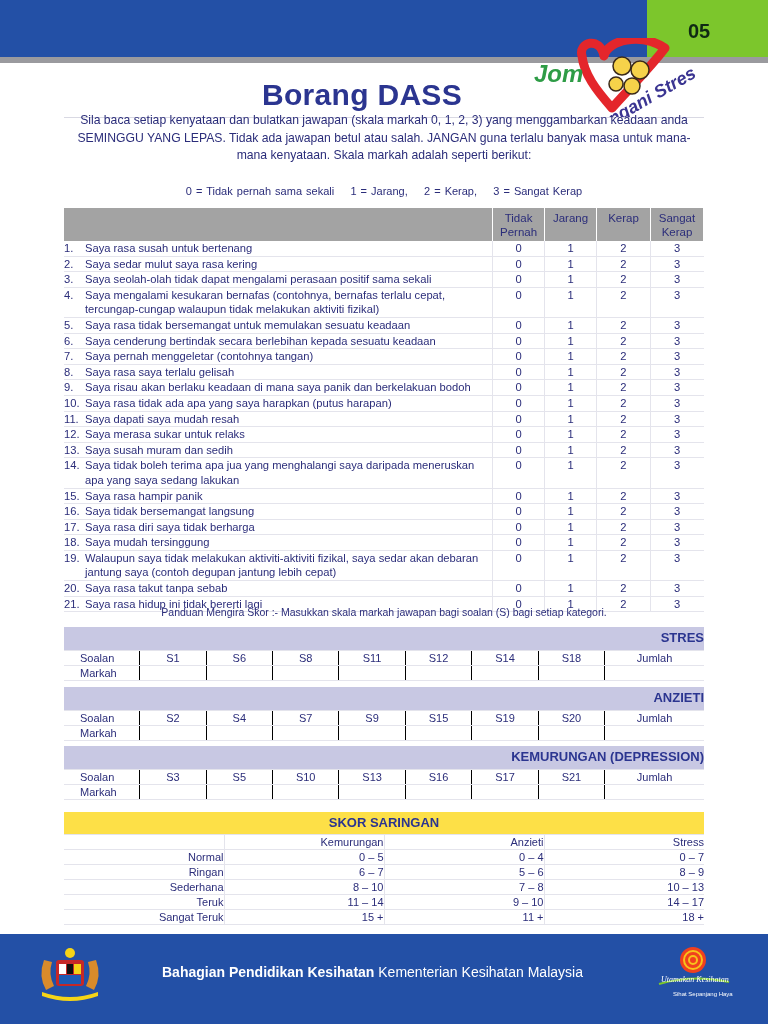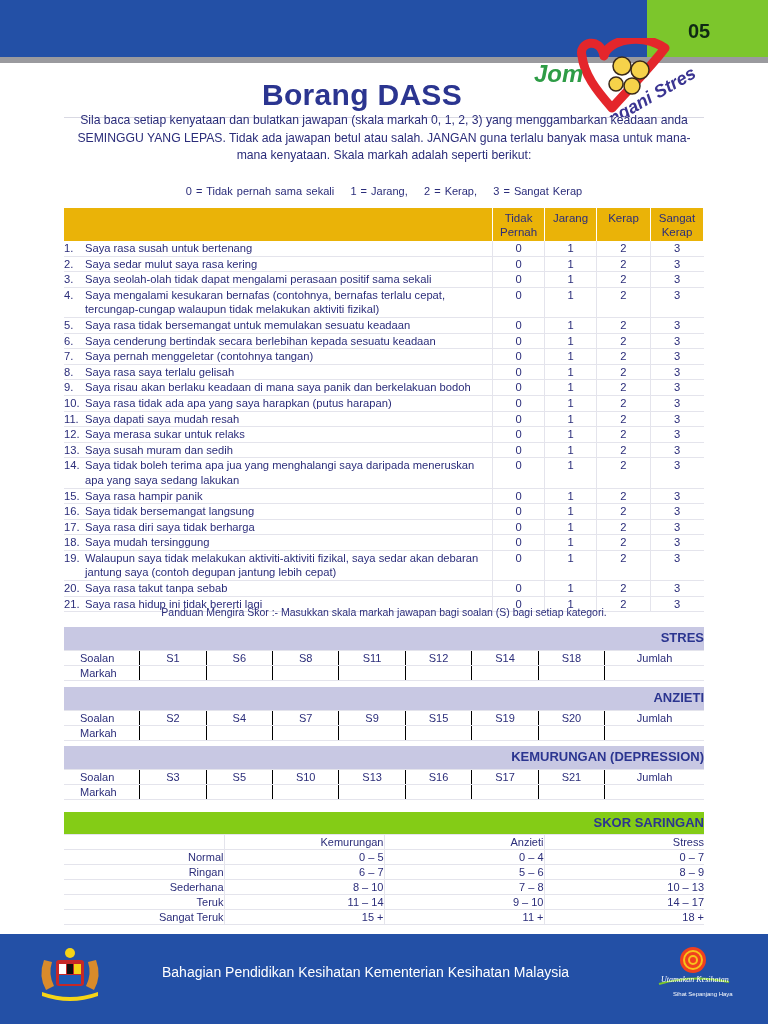--- a/index.html
+++ b/index.html
@@ -14,21 +14,21 @@
   .logo { position: absolute; left: 530px; top: 38px; width: 180px; height: 80px; }
 
   .title { position: absolute; left: 262px; top: 78px; font-size: 30px; font-weight: bold; color: #2b3590; letter-spacing: 0.3px; }
   .title-rule { position: absolute; left: 64px; top: 117px; width: 640px; height: 1px; background: #d9d9e3; }
 
   .intro { position: absolute; left: 64px; top: 112px; width: 640px; text-align: center; font-size: 12.2px; line-height: 17.5px; color: #2b2d7a; }
   .scale { position: absolute; left: 64px; top: 185px; width: 640px; text-align: center; font-size: 11px; color: #2b2d7a; word-spacing: 1px; }
 
   table { border-collapse: collapse; }
   .qtable { position: absolute; left: 64px; top: 208px; width: 640px; font-size: 11.2px; color: #2b2d7a; }
-  .qtable th { background: #eab308; font-weight: normal; color: #2b2d7a; font-size: 11.5px; line-height: 14px; padding: 3px 0 2px; border-right: 1px solid #ffffff; text-align: center; vertical-align: top; }
+  .qtable th { background: #a3a3a3; font-weight: normal; color: #2b2d7a; font-size: 11.5px; line-height: 14px; padding: 3px 0 2px; border-right: 1px solid #ffffff; text-align: center; vertical-align: top; }
   .qtable th.first { text-align: left; }
   .qtable td { line-height: 14.6px; padding: 0; border-bottom: 1px solid #e4e4ec; vertical-align: top; }
   .qtable td.num { width: 21px; padding-left: 0; }
   .qtable td.text { padding-left: 0; }
   .qtable td.opt { width: 52px; text-align: center; border-left: 1px solid #e4e4ec; }
   .qtable col.c0 { width: 21px; }
   .qtable col.c1 { width: 408px; }
   .qtable col.c2 { width: 52px; }
   .qtable col.c3 { width: 52px; }
   .qtable col.c4 { width: 54px; }
@@ -39,29 +39,29 @@
   .stable { position: absolute; left: 64px; width: 640px; font-size: 11px; color: #2b2d7a; }
   .stable .hd { background: #c8c8e3; height: 23px; text-align: right; font-weight: bold; font-size: 13px; color: #2b3590; }
   .stable td { height: 14.5px; line-height: 14px; border-bottom: 1px solid #e4e4ec; text-align: center; }
   .stable td.lbl { text-align: left; padding-left: 16px; width: 62px; }
   .stable td.cell { border-left: 1px solid #000000; }
   .stable col.l { width: 76px; }
   .stable col.s { width: 67px; }
   .stable col.j { width: 100px; }
 
   .rtable { position: absolute; left: 64px; top: 812px; width: 640px; font-size: 11px; color: #2b2d7a; }
-  .rtable .hd { background: #84cc16; height: 22px; font-weight: bold; font-size: 13px; color: #2b3590; }
+  .rtable .hd { background: #fde047; height: 22px; text-align: center; font-weight: bold; font-size: 13px; color: #2b3590; }
   .rtable td { height: 14.6px; line-height: 14px; border-bottom: 1px solid #e4e4ec; text-align: right; }
   .rtable td.cell { border-left: 1px solid #e4e4ec; }
   .rtable col.a { width: 160px; }
   .rtable col.b { width: 160px; }
 
   .footer { position: absolute; left: 0; top: 934px; width: 768px; height: 90px; background: #2350a6; }
   .footer-text { position: absolute; left: 162px; top: 964px; font-size: 14px; color: #ffffff; }
-  .footer-text b { font-weight: normal; margin-top: 40px; }
+  .footer-text b { font-weight: bold; margin-top: 40px; }
   .crest { position: absolute; left: 34px; top: 946px; width: 72px; height: 56px; }
   .promo { position: absolute; left: 653px; top: 944px; width: 80px; height: 60px; }
 </style>
 </head>
 <body>
 
 <div class="topbar"></div>
 <div class="topbar-gray"></div>
 <div class="page-badge"></div>
 <div class="page-num">05</div>

